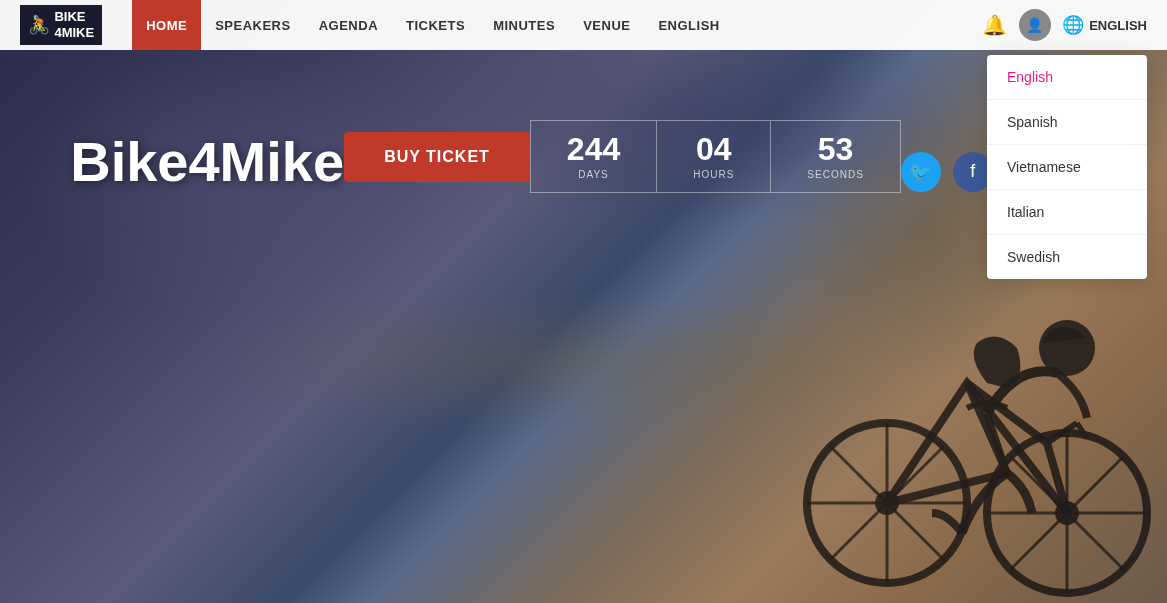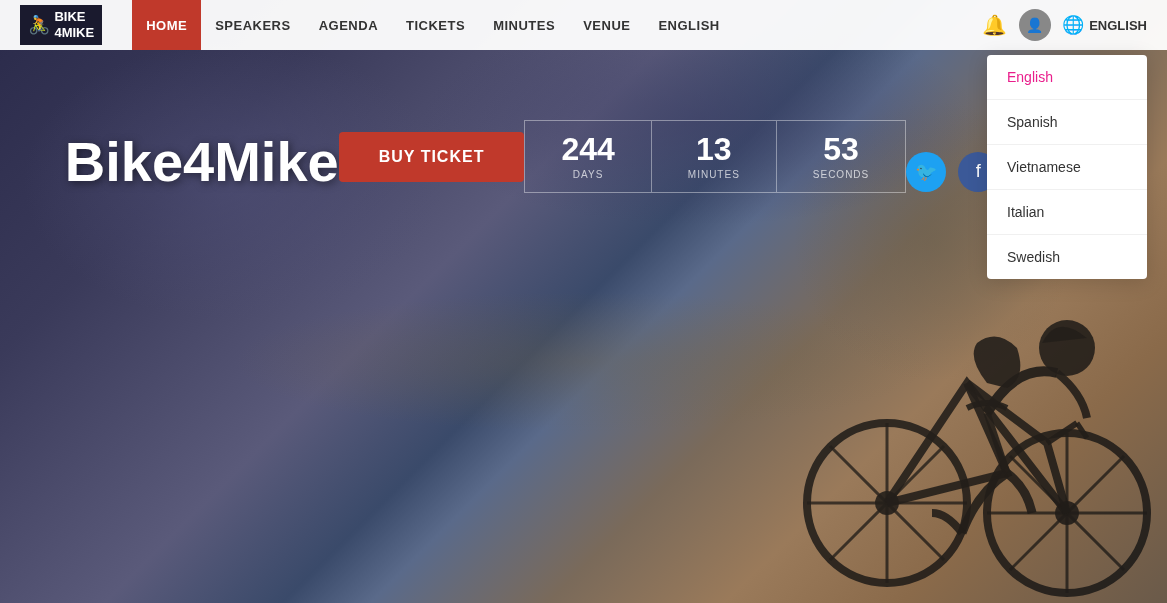--- a/index.html
+++ b/index.html
@@ -340,22 +340,22 @@
   <div class="hero-content">
     <h1 class="hero-title">Bike4Mike</h1>
     <button class="buy-btn">BUY TICKET</button>
 
     <div class="countdown">
       <div class="countdown-item">
         <span class="countdown-number">244</span>
         <span class="countdown-label">DAYS</span>
       </div>
       <div class="countdown-item">
-        <span class="countdown-number">13</span>
-        <span class="countdown-label">MINUTES</span>
+        <span class="countdown-number">04</span>
+        <span class="countdown-label">HOURS</span>
       </div>
       <div class="countdown-item">
         <span class="countdown-number">53</span>
         <span class="countdown-label">SECONDS</span>
       </div>
     </div>
 
     <div class="social-icons">
       <button class="social-btn social-twitter">
         <span>🐦</span>

